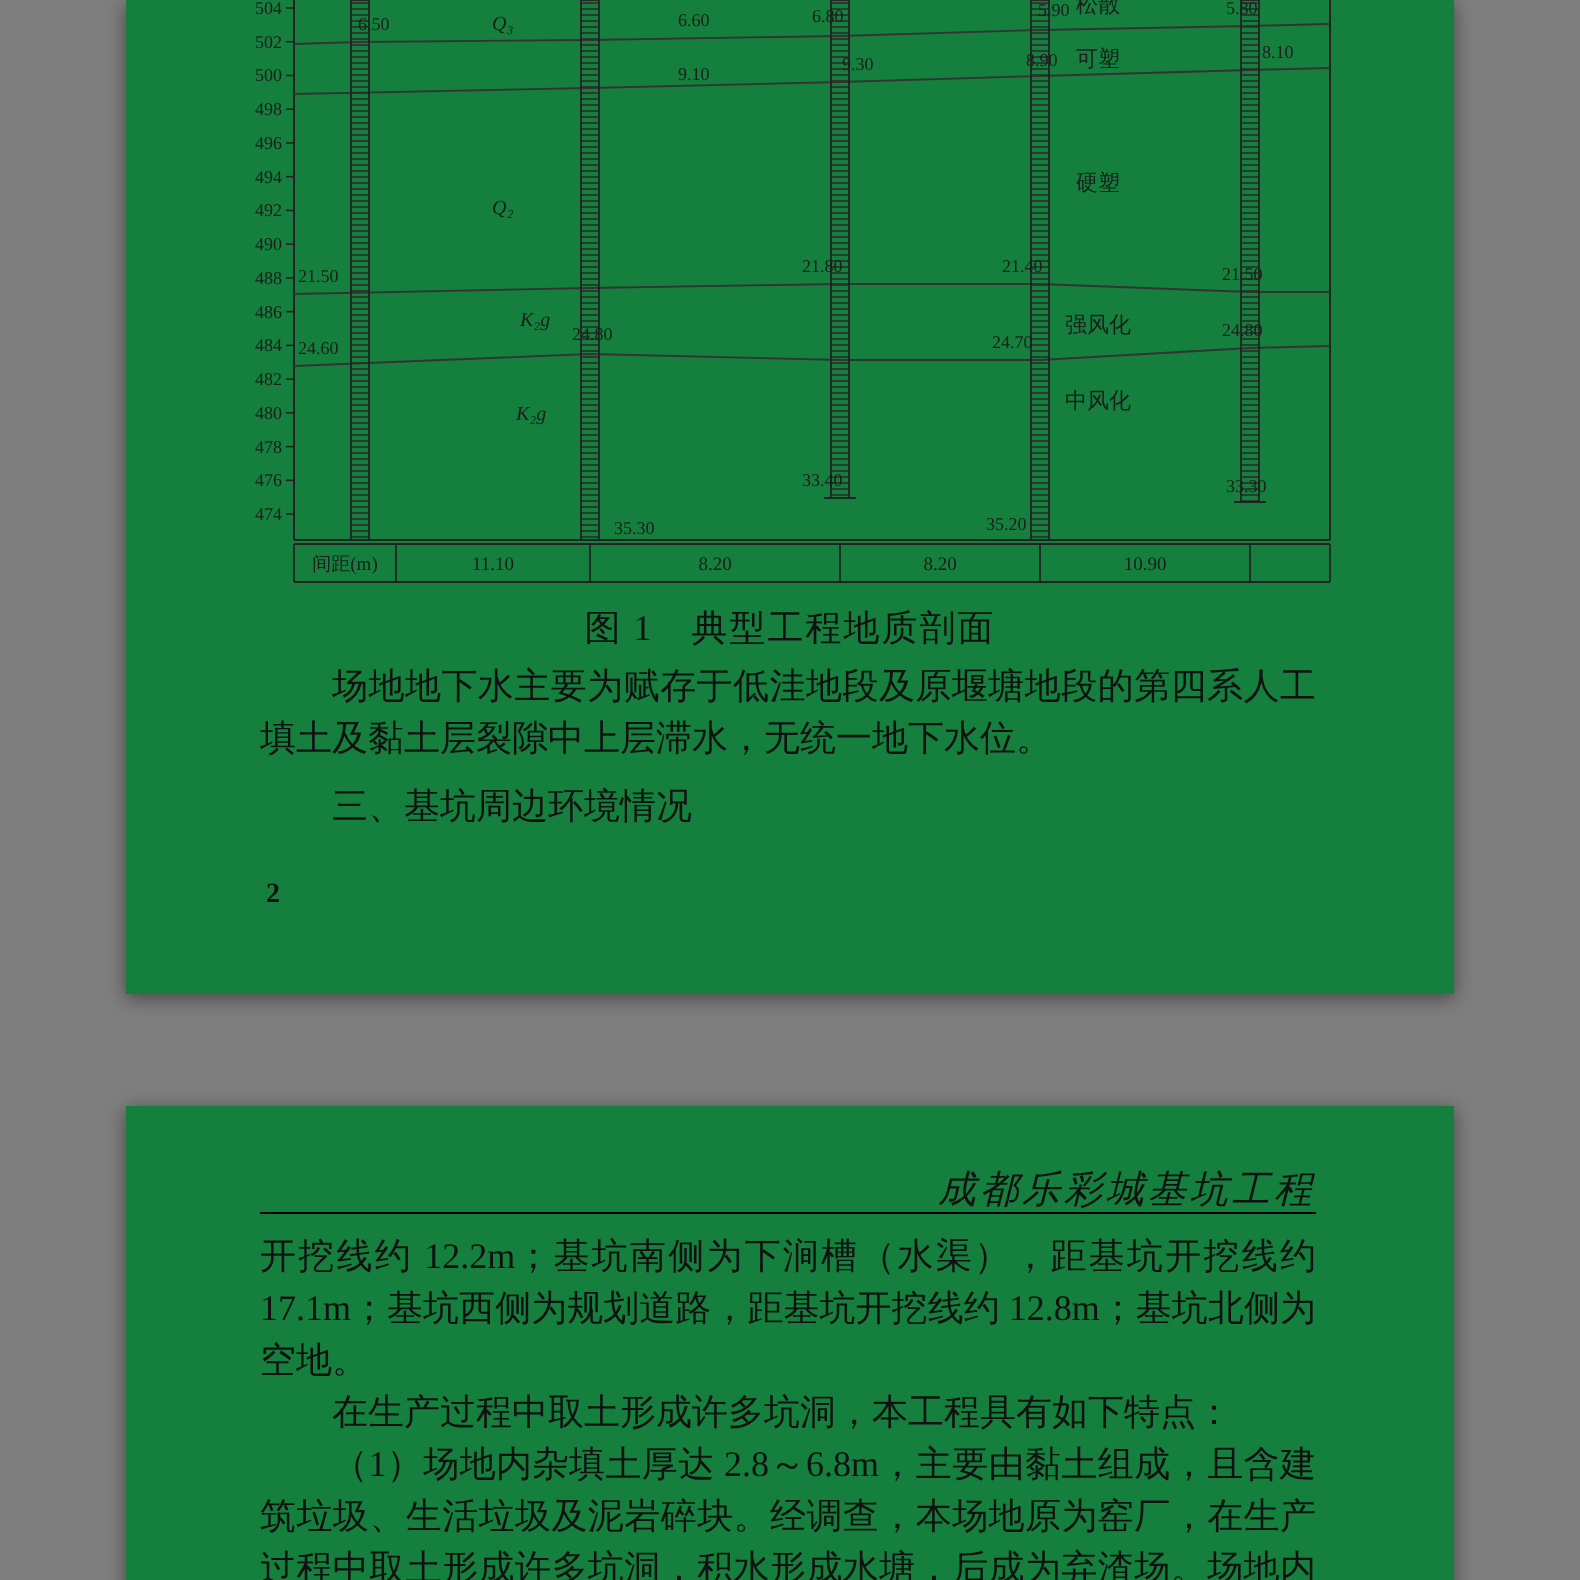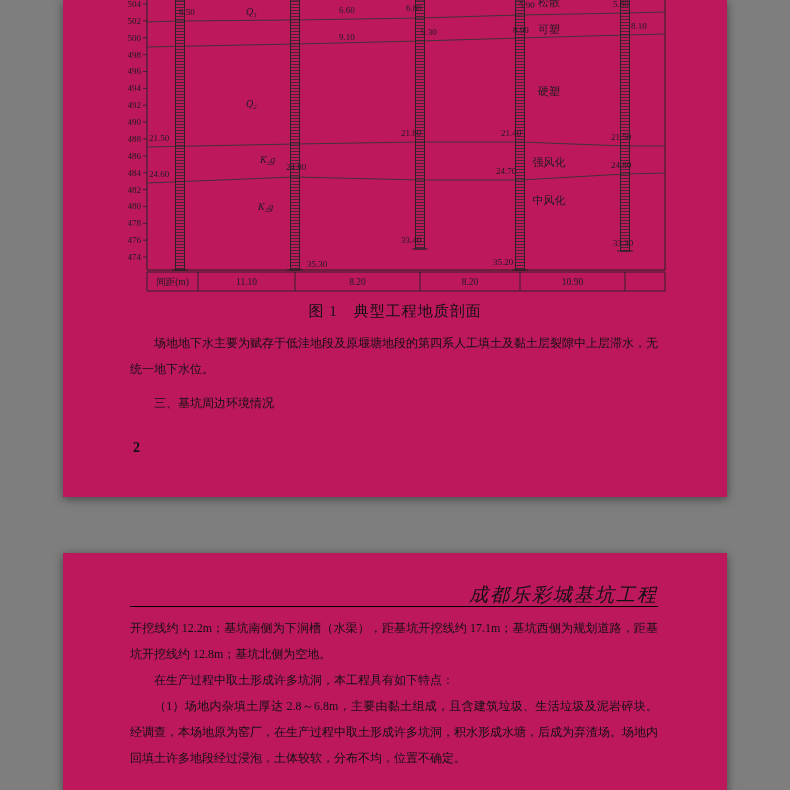--- a/index.html
+++ b/index.html
@@ -4,42 +4,42 @@
 <style>
   html,body{
     margin:0; padding:0;
     width:790px; height:790px;
     overflow:hidden;
     background:#7e7e7e;
     font-family:"Liberation Serif","DejaVu Serif",serif;
   }
   .page{
     position:absolute; left:63px; width:664px;
-    background:#be185d;
+    background:#15803d;
     box-shadow:0 2px 9px rgba(0,0,0,.45);
   }
   .page1{ top:0; height:497px; }
   .page2{ top:553px; height:430px; }
 
   #geo-svg{ position:absolute; left:0; top:0; width:664px; height:296px; }
   #geo-svg text{ fill:#1c1c1c; font-family:"Liberation Serif","DejaVu Serif",serif; }
   #geo-svg .elev{ font-size:9px; }
   #geo-svg .dl{ font-size:9px; }
   #geo-svg .ul{ font-size:10px; font-style:italic; }
   #geo-svg .sl{ font-size:11px; text-anchor:middle; }
   #geo-svg .sp{ font-size:9.5px; text-anchor:middle; }
 
   .caption{
     position:absolute; top:302px; left:0; width:664px;
-    text-align:center; font-size:15px; color:#111; letter-spacing:1px;
+    text-align:center; font-size:18px; color:#111; letter-spacing:1px;
   }
   .body1{ position:absolute; top:330px; left:67px; width:528px; }
   .body2{ position:absolute; top:62px;  left:67px; width:528px; }
   p{
-    margin:0; font-size:12px; line-height:26px;
+    margin:0; font-size:18px; line-height:26px;
     text-align:justify; text-justify:inter-character;
     color:#111;
   }
   p.indent{ text-indent:2em; }
   p.heading{ font-weight:normal; text-indent:2em; margin:8px 0 2px 0; }
   .pagenum{
     position:absolute; top:440px; left:70px;
     font-size:14px; font-weight:bold; color:#111;
   }
   .runhead{

